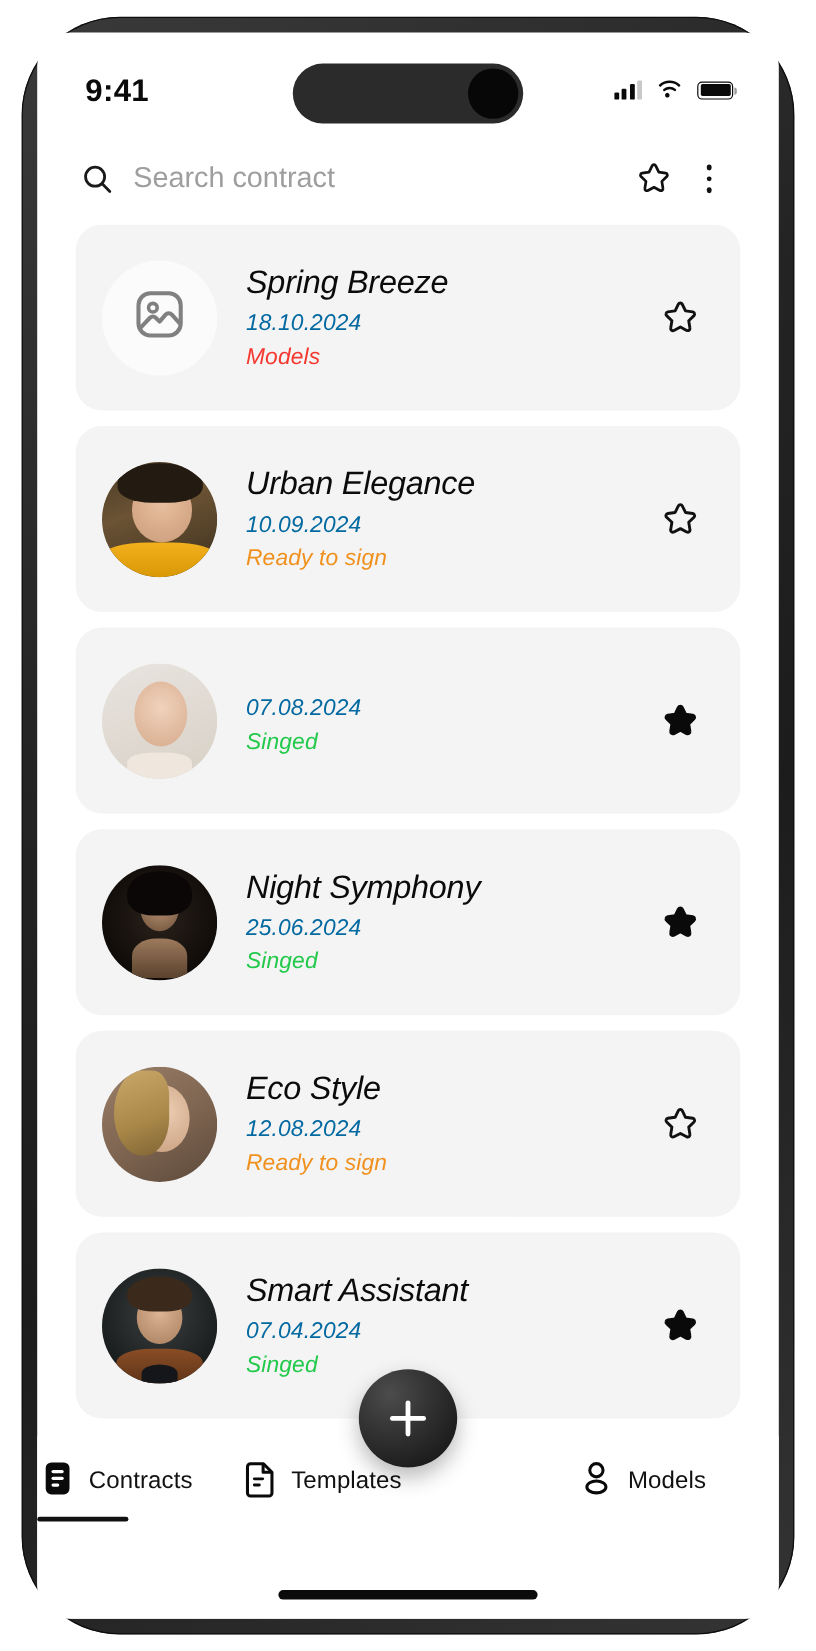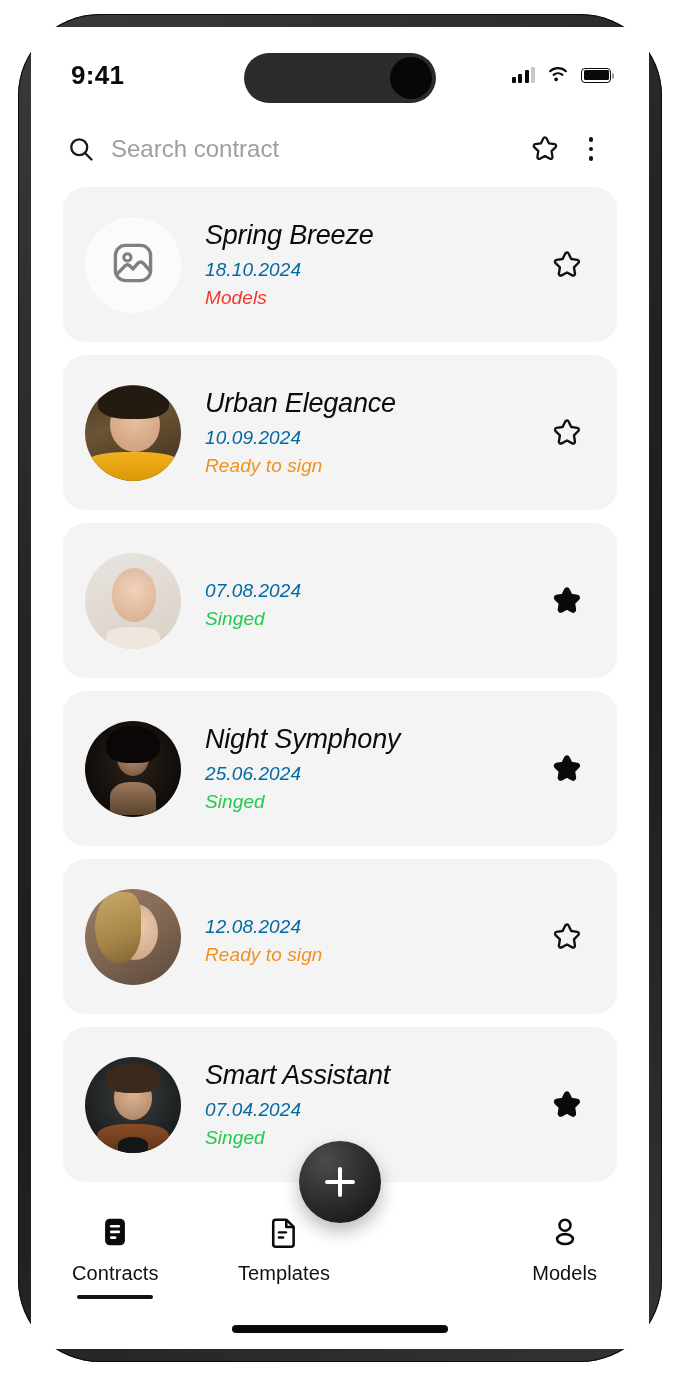--- a/index.html
+++ b/index.html
@@ -21,21 +21,21 @@
     height: 1348px;
     border-radius: 82px;
     background: linear-gradient(145deg, #3a3a3a 0%, #242424 35%, #1c1c1c 60%, #343434 100%);
     padding: 13px;
     box-shadow: 0 0 0 1px #0d0d0d inset;
   }
   #phone-screen {
     position: relative;
     width: 100%;
     height: 100%;
-    border-radius: 16px;
+    border-radius: 28px;
     background: #ffffff;
     overflow: hidden;
   }
 
   
   #status-bar {
     position: absolute;
     top: 0; left: 0; right: 0;
     height: 72px;
     display: flex;
@@ -186,21 +186,21 @@
     bottom: 0;
     height: 152px;
     background: #ffffff;
     display: flex;
     align-items: flex-start;
     padding-top: 18px;
   }
   .nav-item {
     flex: 1 1 0;
     display: flex;
-    flex-direction: column;
+    flex-direction: row;
     align-items: center;
     gap: 9px;
     position: relative;
   }
   .nav-item.spacer { visibility: hidden; flex: 0 0 112px; }
   .nav-label {
     font-size: 20px;
     color: #111;
     letter-spacing: 0.1px;
   }
@@ -385,20 +385,21 @@
 
       <div class="contract-card">
         <div class="card-thumb">
           <span class="av" style="background:linear-gradient(150deg,#9a7f68 0%,#7d6450 55%,#5c483a 100%);">
             <span class="av-face" style="left:28%;top:16%;width:48%;height:58%;background:radial-gradient(circle at 55% 40%,#eccdb3,#c89e7d);"></span>
             <span class="av-face" style="left:10%;top:4%;width:48%;height:74%;background:linear-gradient(160deg,#c9a86a 0%,#a88748 60%,#806434 100%);border-radius:50% 30% 44% 50%;"></span>
             <span class="av-face" style="right:8%;top:6%;width:36%;height:80%;background:linear-gradient(180deg,#2a1f17,#120d09);border-radius:50% 50% 34% 34%;z-index:-1;"></span>
           </span>
         </div>
         <div class="card-body">
+          <div class="card-title">Eco Style</div>
           <div class="card-date">12.08.2024</div>
           <div class="card-status" style="color:#f0911f">Ready to sign</div>
         </div>
         <div class="card-fav">
           <svg width="34" height="34" viewBox="0 0 24 24">
             <path d="M12 3.2c.5 0 .9.3 1.1.7l1.9 3.9 4.3.6c.5.1.9.4 1 .9.2.5 0 1-.3 1.3l-3.1 3 .7 4.3c.1.5-.1 1-.5 1.3-.4.3-.9.3-1.4.1L12 17.3l-3.8 2c-.4.2-1 .2-1.4-.1-.4-.3-.6-.8-.5-1.3l.7-4.3-3.1-3c-.4-.3-.5-.8-.3-1.3.1-.5.5-.8 1-.9l4.3-.6 1.9-3.9c.2-.4.7-.7 1.2-.7z" fill="none" stroke="#111" stroke-width="1.7" stroke-linejoin="round"></path>
           </svg>
         </div>
       </div>
 

